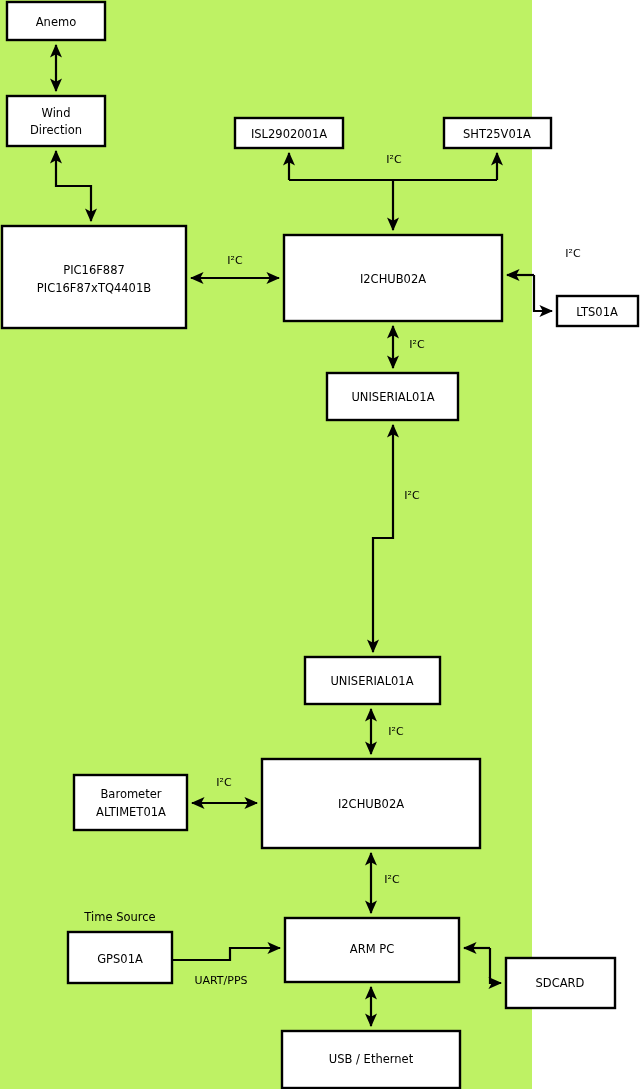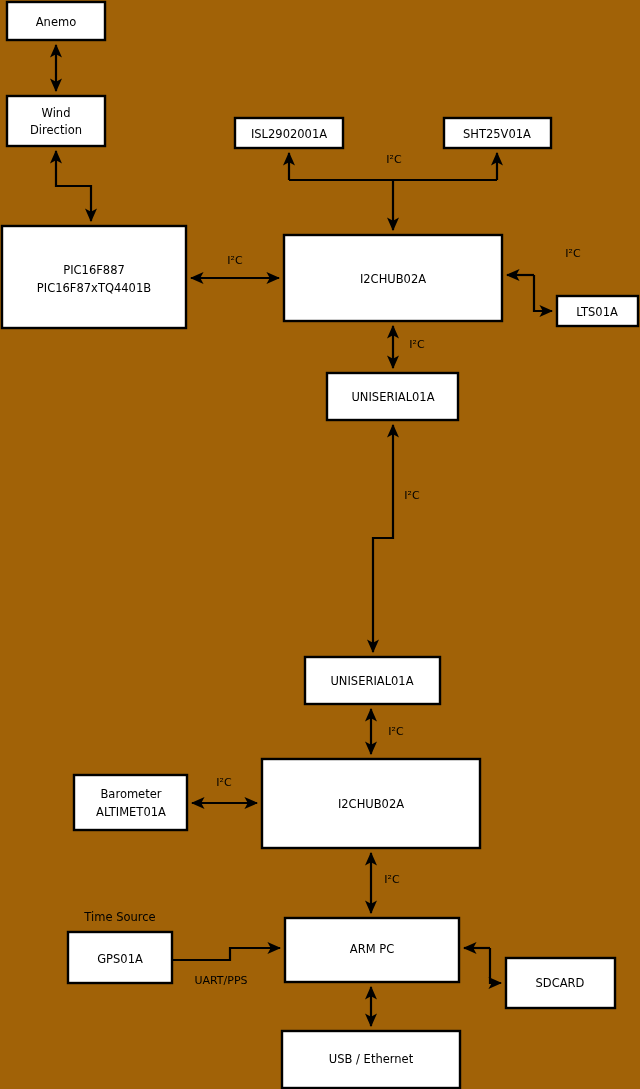--- a/index.html
+++ b/index.html
@@ -9,23 +9,23 @@
     background: #ffffff;
   }
   body {
     width: 640px;
     height: 1089px;
     overflow: hidden;
     font-family: "DejaVu Sans", "Liberation Sans", sans-serif;
   }
   #diagram-root {
     position: relative;
-    width: 640px;
+    width: 532px;
     height: 1089px;
-    background: #a16207;
+    background: #bef264;
   }
   svg.diagram-canvas {
     display: block;
     width: 640px;
     height: 1089px;
   }
   .node-box {
     fill: #ffffff;
     stroke: #000000;
     stroke-width: 2.4;

